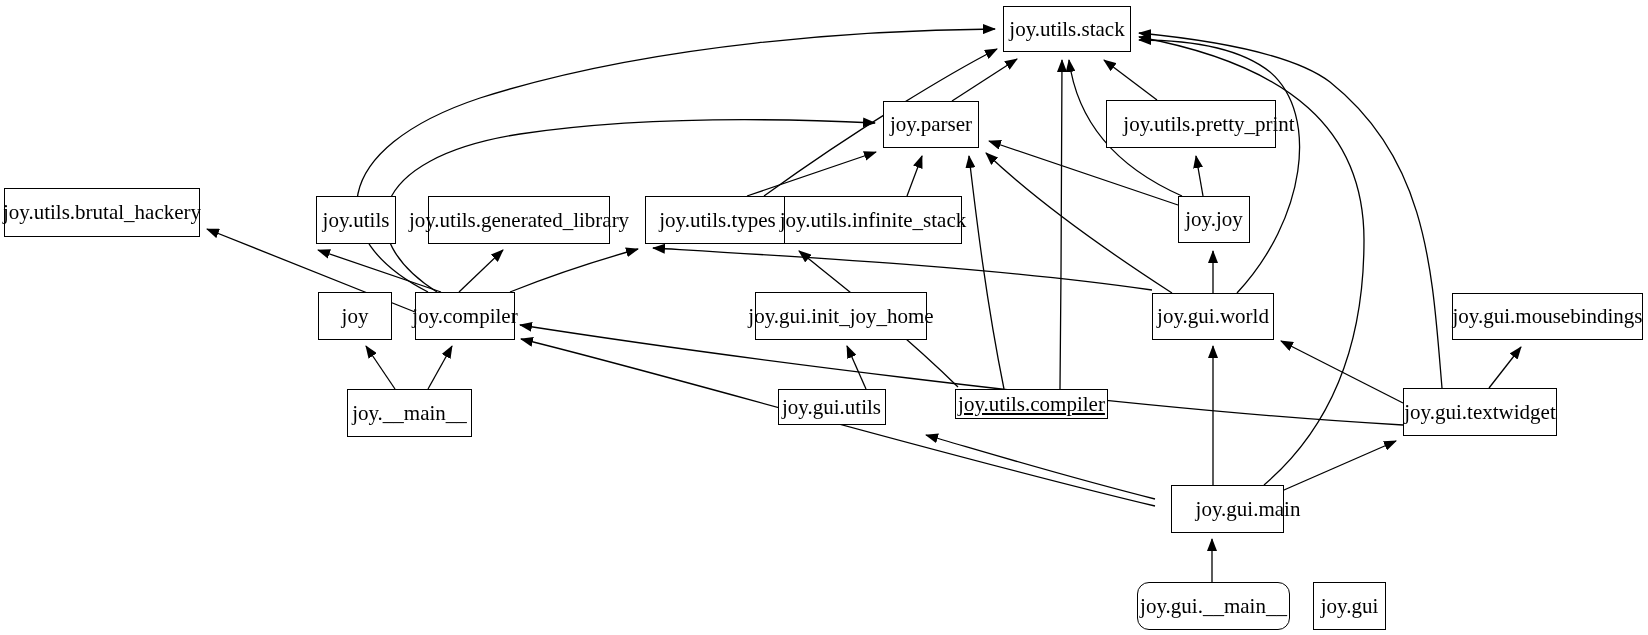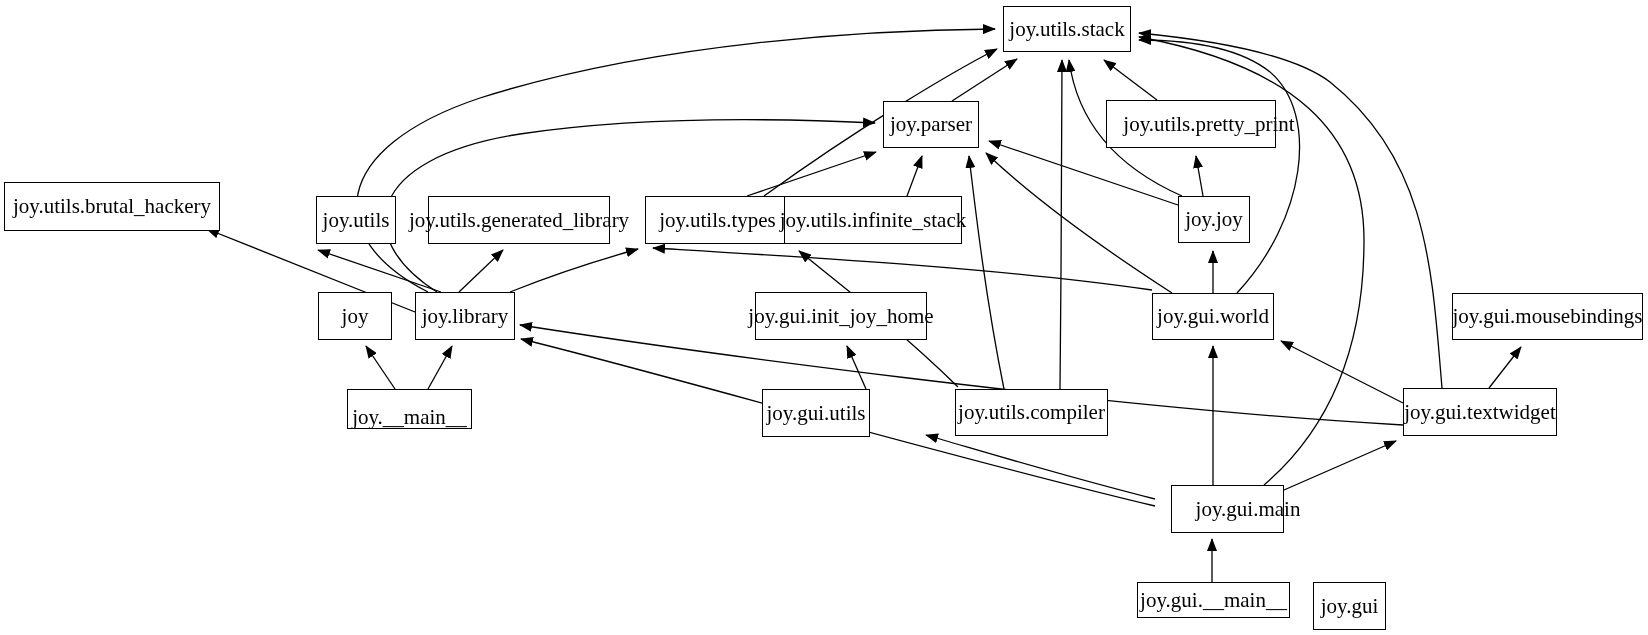--- a/index.html
+++ b/index.html
@@ -94,21 +94,21 @@
   <div id="node-layer">
       <div class="node" style="left: 1003px; top: 6px; width: 128px; height: 46px;">
         <span class="label">joy.utils.stack</span>
       </div>
       <div class="node" style="left: 883px; top: 101px; width: 96px; height: 47px;">
         <span class="label">joy.parser</span>
       </div>
       <div class="node" style="left: 1106px; top: 100px; width: 170px; height: 48px; padding-left: 36px;">
         <span class="label">joy.utils.pretty_print</span>
       </div>
-      <div class="node" style="left: 4px; top: 182px; width: 216px; height: 49px;">
+      <div class="node" style="left: 4px; top: 188px; width: 196px; height: 49px;">
         <span class="label">joy.utils.brutal_hackery</span>
       </div>
       <div class="node" style="left: 272px; top: 196px; width: 80px; height: 48px; margin-left: 44px;">
         <span class="label">joy.utils</span>
       </div>
       <div class="node" style="left: 428px; top: 196px; width: 182px; height: 48px;">
         <span class="label">joy.utils.generated_library</span>
       </div>
       <div class="node" style="left: 645px; top: 196px; width: 145px; height: 48px;">
         <span class="label">joy.utils.types</span>
@@ -116,46 +116,46 @@
       <div class="node" style="left: 784px; top: 196px; width: 178px; height: 48px;">
         <span class="label">joy.utils.infinite_stack</span>
       </div>
       <div class="node" style="left: 1178px; top: 196px; width: 72px; height: 47px;">
         <span class="label">joy.joy</span>
       </div>
       <div class="node" style="left: 318px; top: 292px; width: 74px; height: 48px;">
         <span class="label">joy</span>
       </div>
       <div class="node" style="left: 415px; top: 292px; width: 100px; height: 48px;">
-        <span class="label">joy.library</span>
+        <span class="label">joy.compiler</span>
       </div>
       <div class="node" style="left: 755px; top: 292px; width: 172px; height: 48px;">
         <span class="label">joy.gui.init_joy_home</span>
       </div>
       <div class="node" style="left: 1152px; top: 293px; width: 122px; height: 47px;">
         <span class="label">joy.gui.world</span>
       </div>
       <div class="node" style="left: 1452px; top: 293px; width: 191px; height: 47px;">
         <span class="label">joy.gui.mousebindings</span>
       </div>
-      <div class="node" style="left: 347px; top: 389px; width: 125px; height: 40px; align-items: flex-end;">
+      <div class="node" style="left: 347px; top: 389px; width: 125px; height: 48px;">
         <span class="label">joy.__main__</span>
       </div>
-      <div class="node" style="left: 762px; top: 389px; width: 108px; height: 48px;">
+      <div class="node" style="left: 778px; top: 389px; width: 108px; height: 36px; justify-content: flex-end;">
         <span class="label">joy.gui.utils</span>
       </div>
-      <div class="node" style="left: 955px; top: 389px; width: 153px; height: 47px;">
+      <div class="node" style="left: 955px; top: 389px; width: 153px; height: 30px; text-decoration: underline;">
         <span class="label">joy.utils.compiler</span>
       </div>
       <div class="node" style="left: 1403px; top: 388px; width: 154px; height: 48px;">
         <span class="label">joy.gui.textwidget</span>
       </div>
       <div class="node" style="left: 1171px; top: 485px; width: 113px; height: 48px; padding-left: 41px;">
         <span class="label">joy.gui.main</span>
       </div>
-      <div class="node" style="left: 1137px; top: 582px; width: 153px; height: 36px;">
+      <div class="node" style="left: 1137px; top: 582px; width: 153px; height: 48px; border-radius: 12px;">
         <span class="label">joy.gui.__main__</span>
       </div>
       <div class="node" style="left: 1313px; top: 582px; width: 73px; height: 48px;">
         <span class="label">joy.gui</span>
       </div>
     </div>
 </div>
 
 </body></html>

